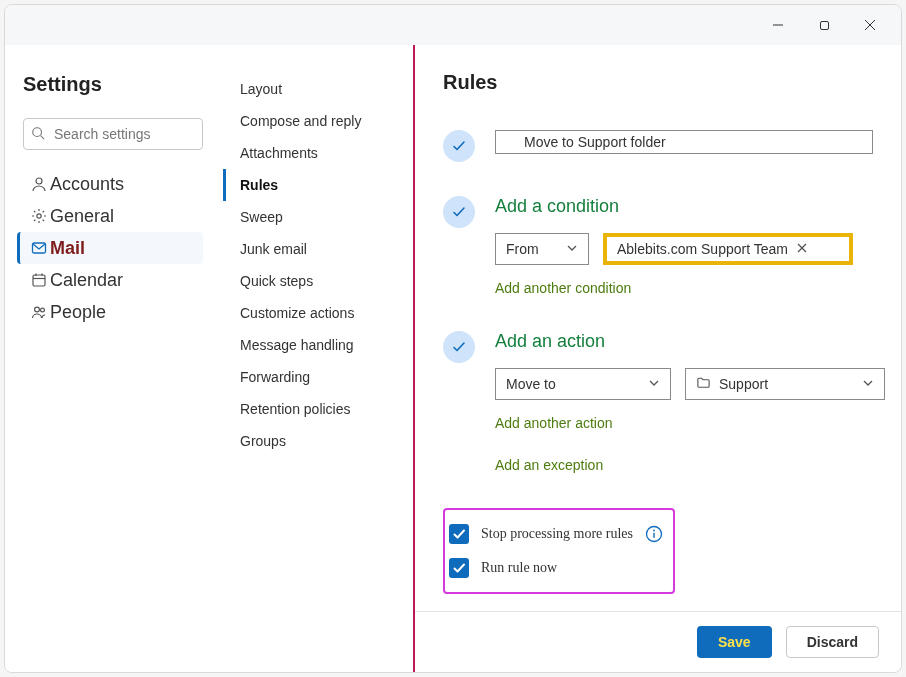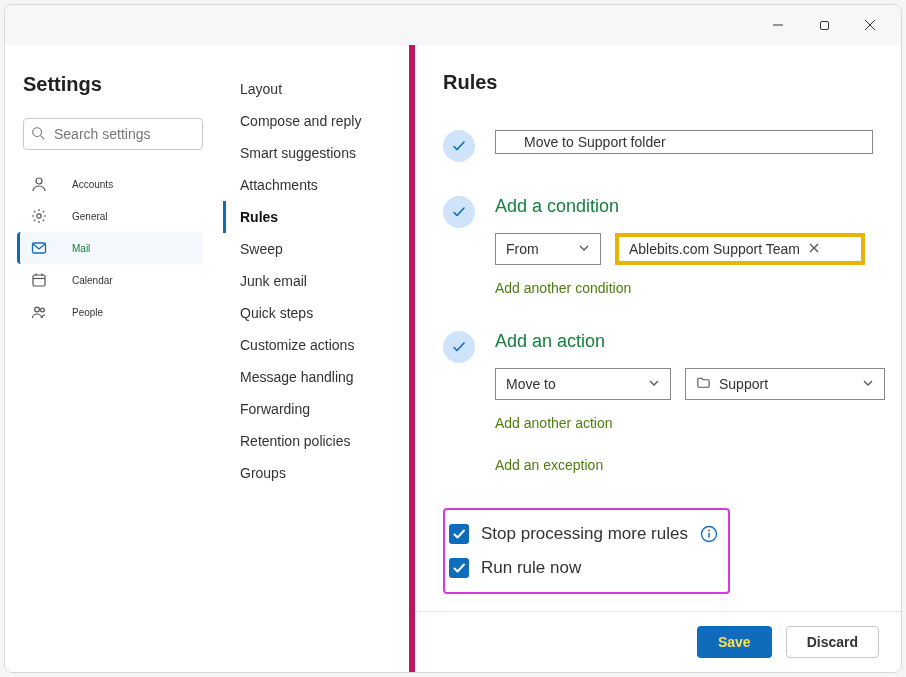--- a/index.html
+++ b/index.html
@@ -28,30 +28,30 @@
   }
   .search-wrap input {
     width: 100%; height: 32px; border: 1px solid #c8c8c8; border-radius: 4px;
     padding: 0 10px 0 30px; font-size: 14px; color: #555; background: #fff;
   }
   .search-wrap input::placeholder { color: #777; }
   .search-wrap .search-ic {
     position: absolute; left: 8px; top: 8px; color: #777;
   }
   .nav-item {
-    display: flex; align-items: center; gap: 24px; height: 32px; padding: 0 8px 0 10px;
-    font-size: 10px; color: #333; cursor: pointer; border-left: 3px solid transparent;
+    display: flex; align-items: center; gap: 2px; height: 32px; padding: 0 8px 0 10px;
+    font-size: 18px; color: #333; cursor: pointer; border-left: 3px solid transparent;
     margin-left: -6px;
   }
-  .nav-item.active { border-left-color: #0f6cbd; font-weight: 400; color: #15803d; background: #f4f7fb; border-radius: 4px; }
+  .nav-item.active { border-left-color: #0f6cbd; font-weight: 700; color: #7f1d1d; background: #f4f7fb; border-radius: 4px; }
   .nav-item .nav-ic { width: 18px; display: flex; align-items: center; justify-content: center; color: #555; }
   .nav-item.active .nav-ic { color: #0f6cbd; }
   
   .col-mid {
-    width: 200px; padding: 28px 8px 12px 8px; border-right: 6px solid #be185d;
+    width: 200px; padding: 28px 8px 12px 8px; border-right: 2px solid #be185d;
   }
   .sub-item {
     height: 32px; display: flex; align-items: center; padding: 0 14px; font-size: 14px;
     color: #333; cursor: pointer; border-left: 3px solid transparent;
   }
   .sub-item.active { border-left-color: #0f6cbd; font-weight: 600; color: #111; }
   
   .col-main {
     flex: 1; display: flex; flex-direction: column; overflow: hidden;
   }
@@ -68,21 +68,21 @@
     width: 100%; height: 24px; border: 1px solid #8a8a8a; padding: 0 28px;
     font-size: 14px; color: #333;
   }
   .step-heading { font-size: 18px; color: #15803d; margin-bottom: 16px; }
   .field-row { display: flex; gap: 14px; align-items: center; margin-bottom: 14px; }
   .select-box {
     height: 32px; border: 1px solid #8a8a8a; display: flex; align-items: center;
     justify-content: space-between; padding: 0 10px; font-size: 14px; color: #333;
     cursor: pointer; background: #fff;
   }
-  .select-box.small { width: 106px; }
+  .select-box.small { width: 94px; }
   .select-box.med { width: 176px; }
   .chip-box {
     height: 32px; border: 4px solid #eab308; display: flex; align-items: center;
     padding: 0 10px; font-size: 14px; color: #333; min-width: 250px; gap: 8px;
   }
   .chip-box .chip-x { cursor: pointer; color: #555; }
   .folder-box {
     height: 32px; border: 1px solid #8a8a8a; display: flex; align-items: center;
     padding: 0 10px; font-size: 14px; color: #333; width: 200px; gap: 8px; cursor: pointer;
   }
@@ -93,21 +93,21 @@
   .highlight-box {
     border: 2px solid #d63adf; border-radius: 4px; padding: 14px 10px 14px 4px;
     display: inline-flex; flex-direction: column; gap: 14px; margin-left: 0;
   }
   .chk-row { display: flex; align-items: center; gap: 12px; }
   .sq-check {
     width: 20px; height: 20px; border-radius: 3px; background: #0f6cbd;
     display: flex; align-items: center; justify-content: center; cursor: pointer;
   }
   .sq-check svg { stroke: #fff; }
-  .chk-label { font-size: 17px; color: #333; }
+  .chk-label { font-size: 14px; color: #333; font-family: Liberation Serif, serif; }
   .info-ic { color: #0f6cbd; display: flex; }
   .footer {
     border-top: 1px solid #e5e5e5; padding: 14px 22px; display: flex; justify-content: flex-end; gap: 14px;
   }
   .btn {
     height: 32px; padding: 0 20px; border-radius: 4px; font-size: 14px; font-weight: 600;
     cursor: pointer; border: 1px solid transparent;
   }
   .btn.primary { background: #0f6cbd; color: #fde047; }
   .btn.secondary { background: #fff; color: #333; border-color: #c8c8c8; }
@@ -199,23 +199,20 @@
         <span>People</span>
       </div>
     </div>
 
     <div class="col-mid">
       <div class="sub-item">
           <span>Layout</span>
         </div>
       <div class="sub-item">
           <span>Compose and reply</span>
-        </div>
-      <div class="sub-item">
-          <span>Smart suggestions</span>
         </div>
       <div class="sub-item">
           <span>Attachments</span>
         </div>
       <div class="sub-item active">
           <span>Rules</span>
         </div>
       <div class="sub-item">
           <span>Sweep</span>
         </div>

